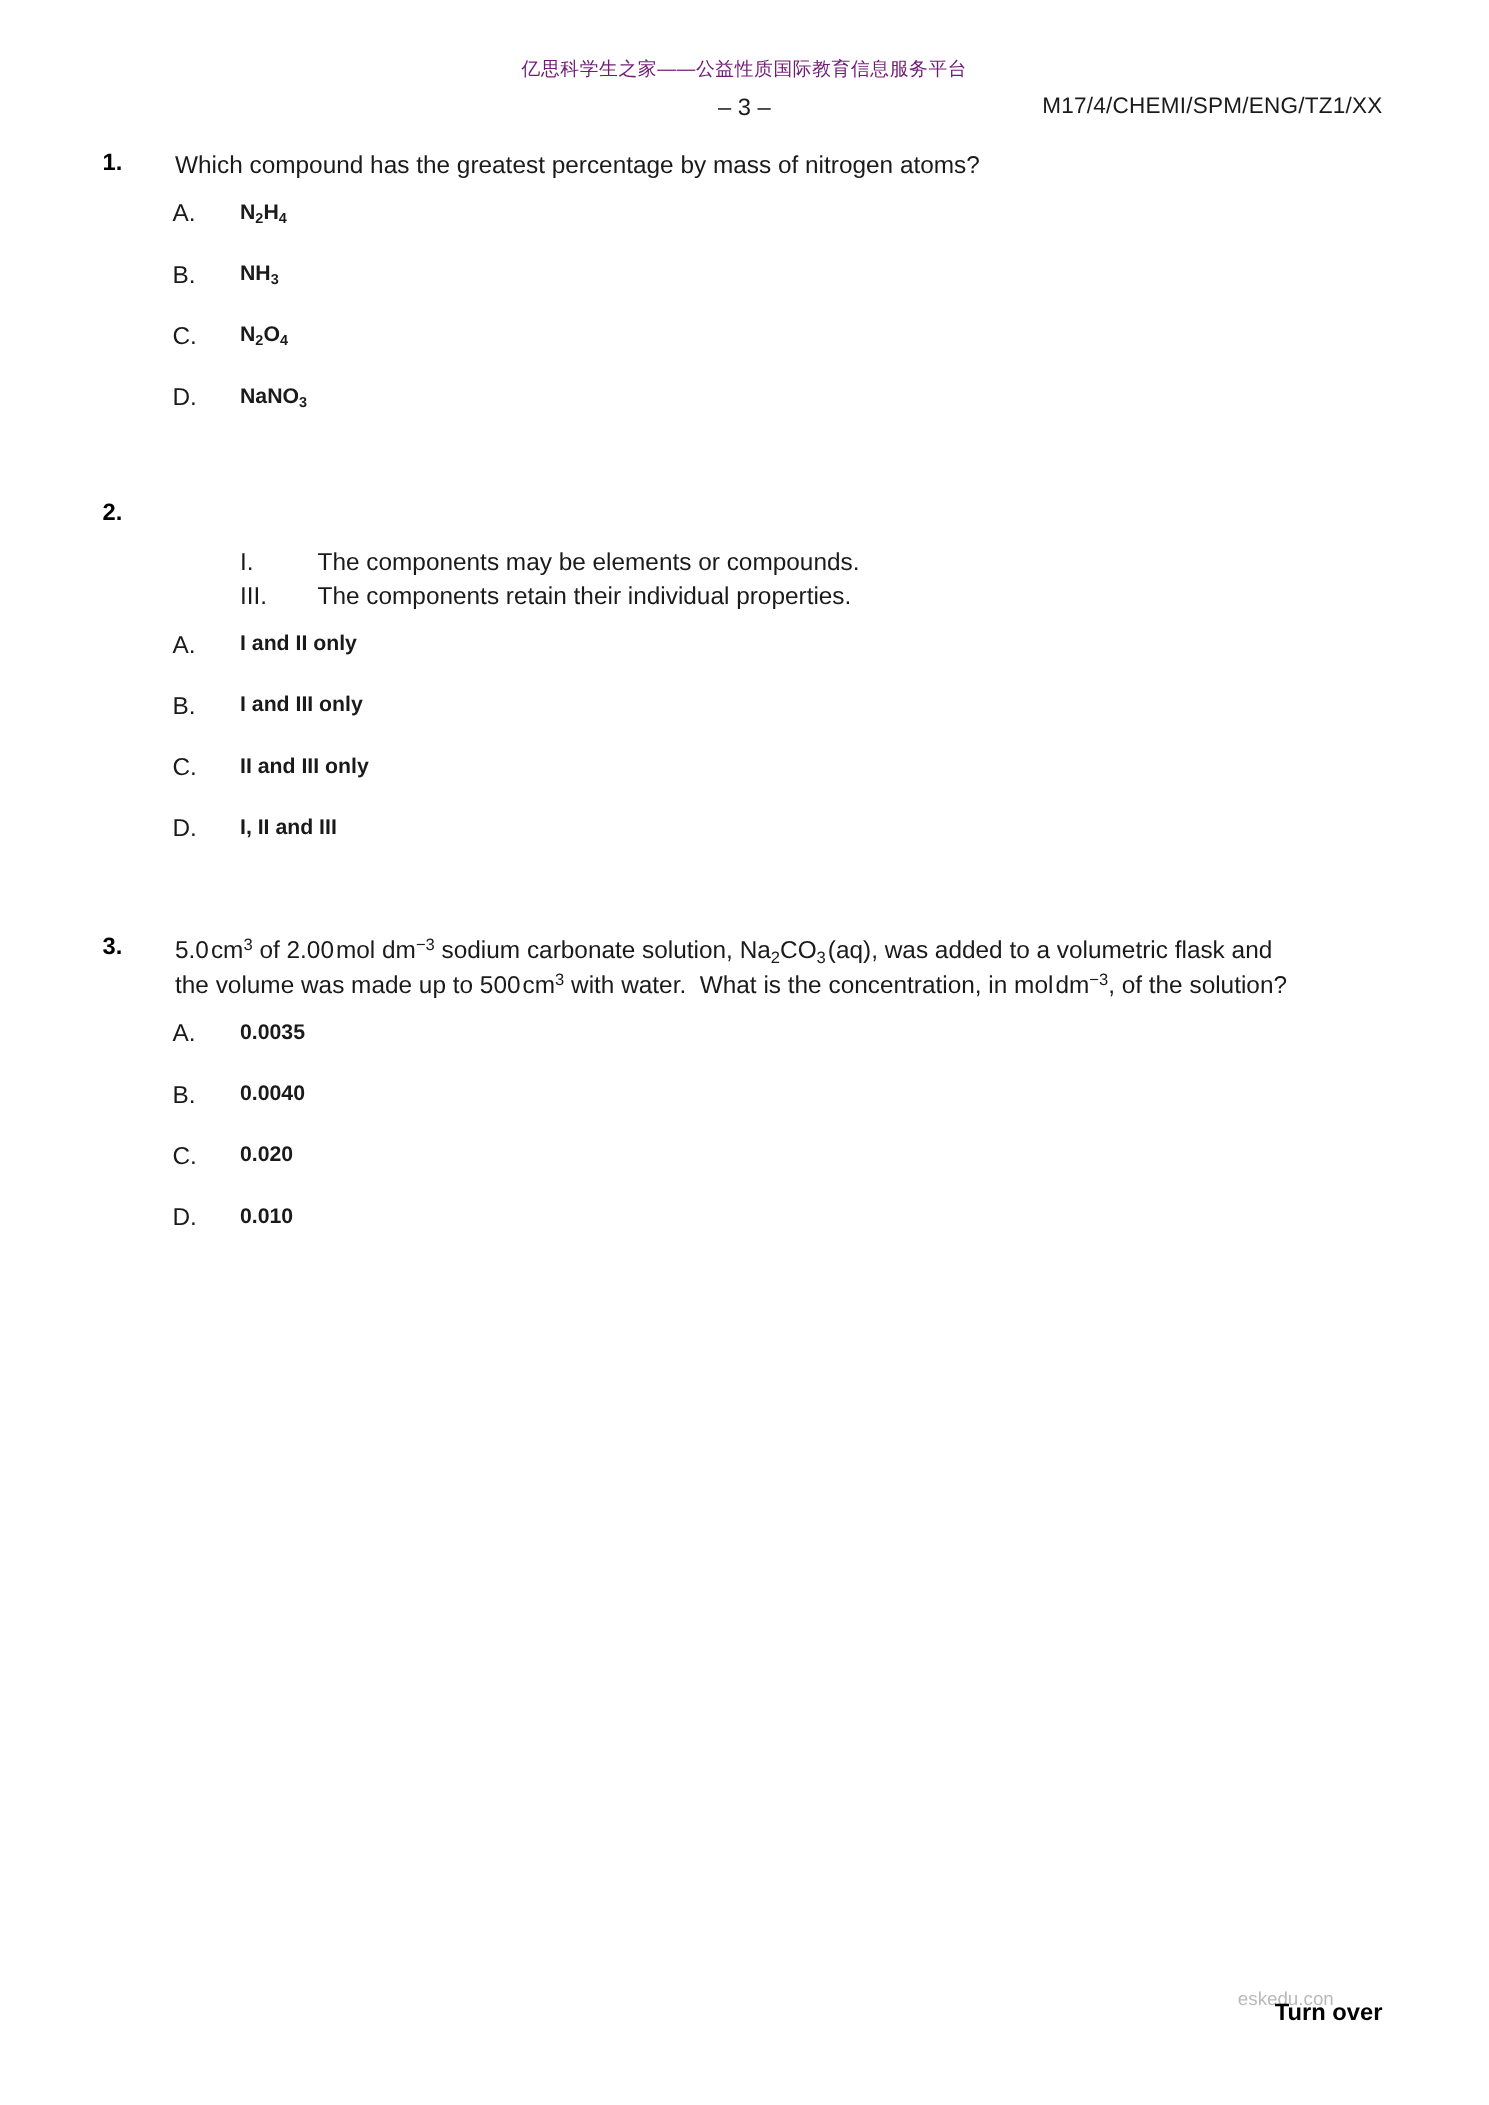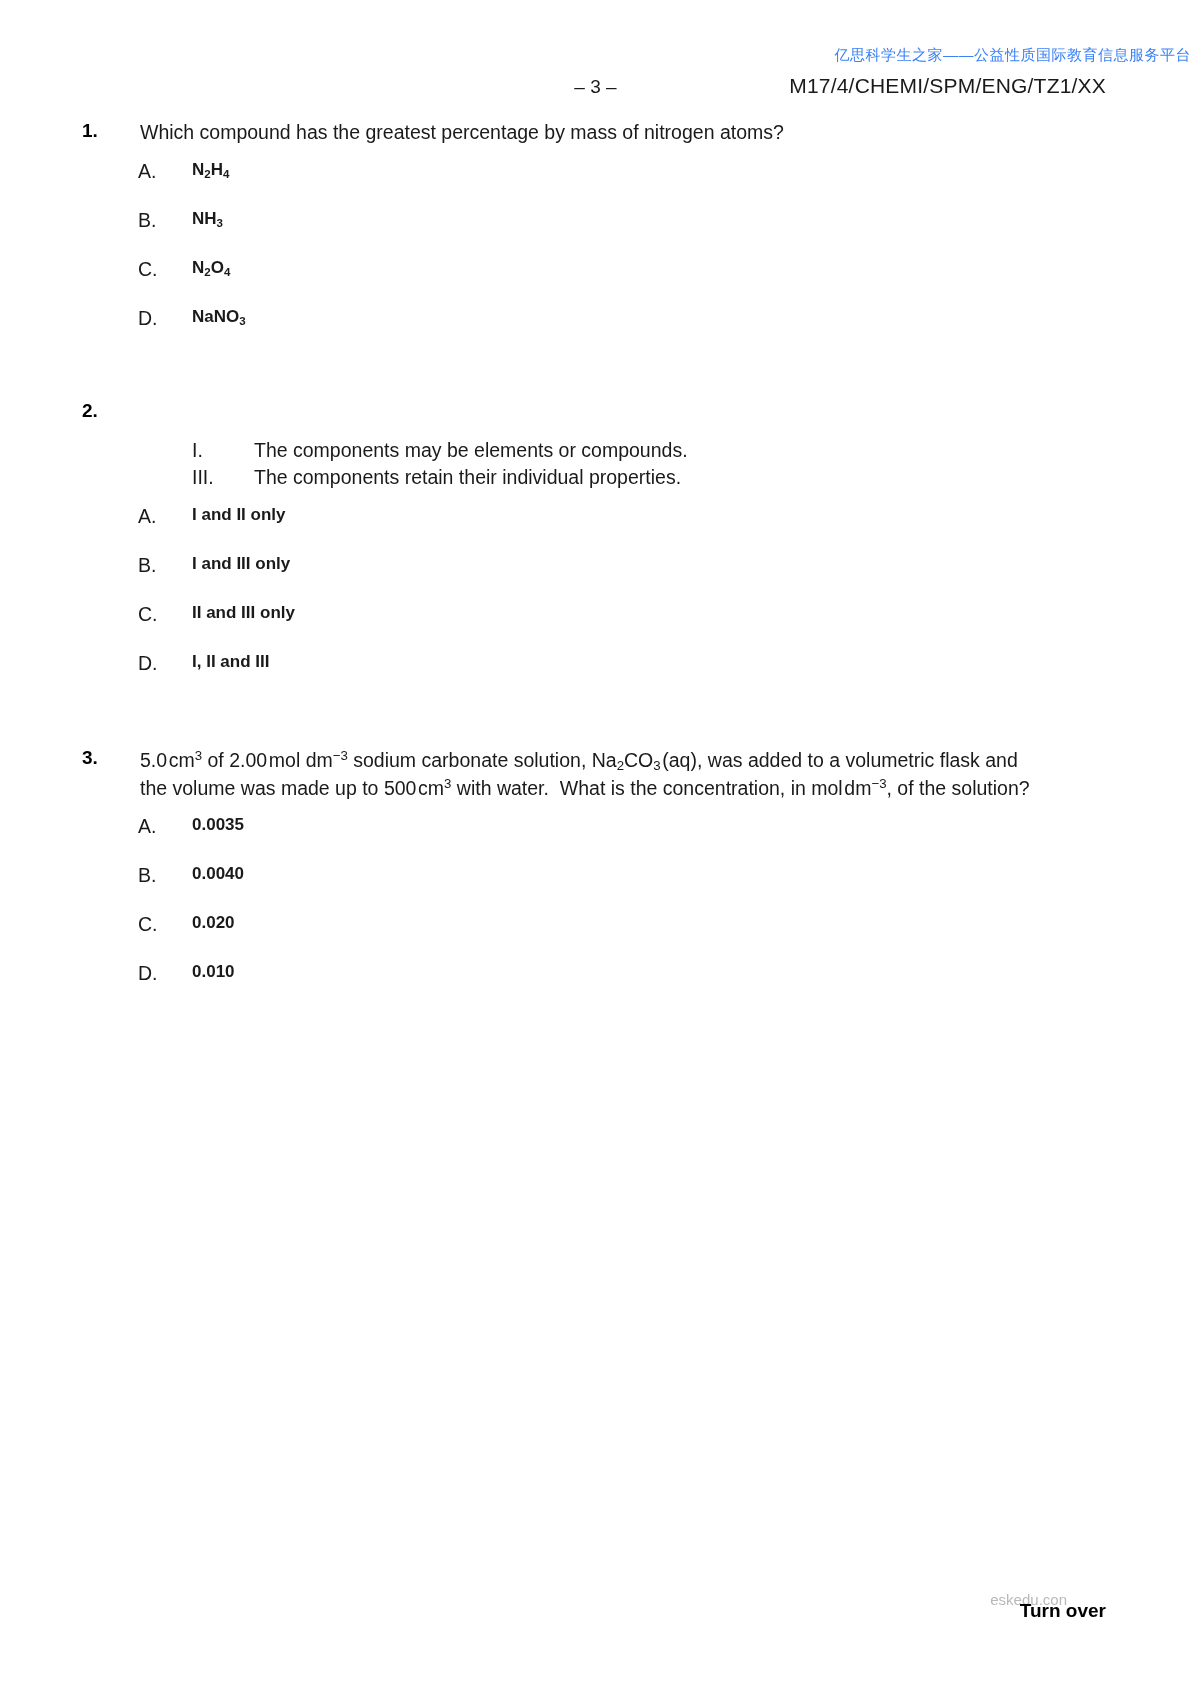--- a/index.html
+++ b/index.html
@@ -19,40 +19,40 @@
     position: absolute;
     inset: 0;
   }
 
   
   .watermark-top {
     position: absolute;
     top: 46px;
     left: 0;
     width: 1191px;
-    text-align: right;
+    text-align: center;
     font-size: 15px;
-    color: #3b82f6;
+    color: #701a75;
     letter-spacing: 0.5px;
     white-space: nowrap;
   }
   .page-number {
     position: absolute;
     top: 76px;
     left: 0;
     width: 1191px;
     text-align: center;
     font-size: 19px;
     color: #1a1a1a;
   }
   .paper-code {
     position: absolute;
     top: 74px;
     right: 85px;
-    font-size: 21px;
+    font-size: 18px;
     color: #1a1a1a;
     letter-spacing: 0.2px;
   }
 
   
   .content {
     position: absolute;
     top: 120px;
     left: 0;
     width: 1191px;

